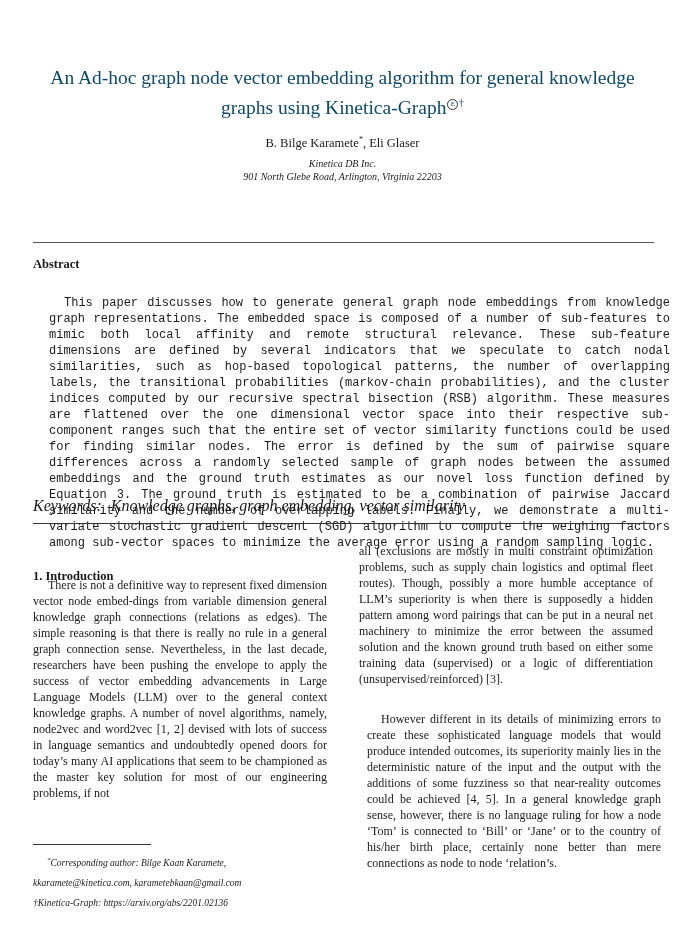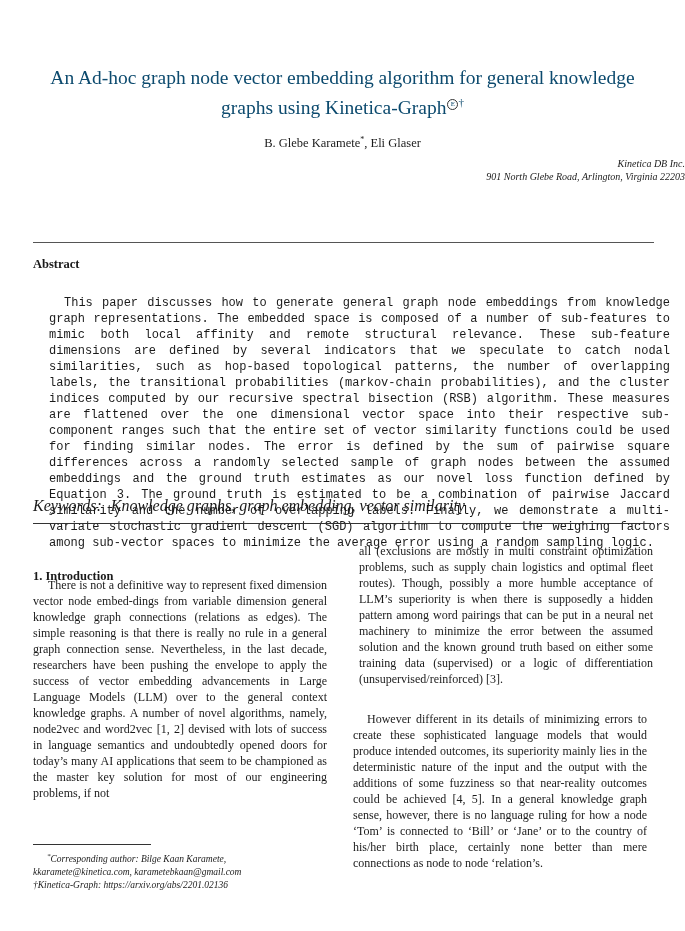--- a/index.html
+++ b/index.html
@@ -7,60 +7,60 @@
          font-family: "DejaVu Serif", "Liberation Serif", serif; color: #1a1a1a; }
   .page { position: absolute; left: 0; top: 0; width: 685px; height: 931px; }
   .title { position: absolute; left: 20px; width: 645px; top: 66px; text-align: center;
            font-family: "Liberation Serif", serif; font-size: 19.5px; line-height: 24px; color: #0c4a6e; }
   .title sup { font-size: 11px; vertical-align: 8px; }
   .orcid { display: inline-block; width: 9px; height: 9px; border: 1px solid #333; border-radius: 50%;
            font-size: 7px; line-height: 9px; text-align: center; margin-left: 1px; }
   .authors { position: absolute; left: 0; width: 685px; top: 135px; text-align: center;
              font-family: "Liberation Serif", serif; font-size: 12.5px; }
   .authors sup { font-size: 8px; }
-  .affil { position: absolute; left: 0; width: 685px; text-align: right;
+  .affil { position: absolute; left: 0; width: 685px; text-align: center;
            font-family: "Liberation Serif", serif; font-style: italic; font-size: 10px; }
   .affil1 { top: 158px; }
   .affil2 { top: 171px; }
   .rule { position: absolute; left: 33px; width: 621px; height: 1.3px; background: #555; }
   .rule-top { top: 242px; }
   .rule-bot { top: 523px; background: #333; }
   .abs-head { position: absolute; left: 33px; top: 257px; font-family: "Liberation Serif", serif;
               font-weight: bold; font-size: 12.5px; }
   .abs-body { position: absolute; left: 33px; width: 621px; top: 279px;
               font-family: Liberation Mono, monospace; font-size: 12px; line-height: 16px;
               text-align: justify; text-indent: 15px; margin: 16px; }
   .keywords { position: absolute; left: 33px; top: 497px; font-family: "Liberation Serif", serif;
               font-style: italic; font-size: 16px; }
   .keywords .kl { margin-right: 9px; }
   .sec-head { position: absolute; left: 33px; top: 569px; font-family: "Liberation Serif", serif;
               font-weight: bold; font-size: 12.5px; }
   .col { position: absolute; font-family: Liberation Serif, serif; font-size: 12px; line-height: 16px;
          text-align: justify; margin: 0; }
   .col-left { left: 33px; width: 294px; top: 577px; text-indent: 15px; }
   .col-right-1 { left: 359px; width: 294px; top: 543px; }
-  .col-right-2 { left: 353px; width: 294px; top: 711px; text-indent: 14px; }
+  .col-right-2 { left: 367px; width: 294px; top: 711px; text-indent: 14px; }
   .fn-rule { position: absolute; left: 33px; top: 844px; width: 118px; height: 1px; background: #333; }
   .footnotes { position: absolute; left: 33px; top: 850px; width: 300px; font-family: "Liberation Serif", serif;
-               font-style: italic; font-size: 9.5px; line-height: 13px; }
+               font-style: italic; font-size: 9.5px; line-height: 20px; }
   .footnotes div { white-space: nowrap; }
   .fn1 { padding-left: 14px; }
   .fn1 sup { font-size: 7px; }
 </style>
 </head>
 <body>
 
 <div class="page">
 
   <div class="title">
     <div>An Ad-hoc graph node vector embedding algorithm for general knowledge</div>
     <div><span>graphs using Kinetica-Graph</span><sup><span class="orcid">E</span><span>†</span></sup></div>
   </div>
 
-  <div class="authors"><span>B. Glebe Karamete</span><sup>*</sup><span>, Eli Glaser</span></div>
+  <div class="authors"><span>B. Bilge Karamete</span><sup>*</sup><span>, Eli Glaser</span></div>
   <div class="affil affil1">Kinetica DB Inc.</div>
   <div class="affil affil2">901 North Glebe Road, Arlington, Virginia 22203</div>
 
   <div class="rule rule-top"></div>
 
   <div class="abs-head">Abstract</div>
   <p class="abs-body">This paper discusses how to generate general graph node embeddings from knowledge graph representations. The embedded space is composed of a number of sub-features to mimic both local affinity and remote structural relevance. These sub-feature dimensions are defined by several indicators that we speculate to catch nodal similarities, such as hop-based topological patterns, the number of overlapping labels, the transitional probabilities (markov-chain probabilities), and the cluster indices computed by our recursive spectral bisection (RSB) algorithm. These measures are flattened over the one dimensional vector space into their respective sub-component ranges such that the entire set of vector similarity functions could be used for finding similar nodes. The error is defined by the sum of pairwise square differences across a randomly selected sample of graph nodes between the assumed embeddings and the ground truth estimates as our novel loss function defined by Equation 3. The ground truth is estimated to be a combination of pairwise Jaccard similarity and the number of overlapping labels. Finally, we demonstrate a multi-variate stochastic gradient descent (SGD) algorithm to compute the weighing factors among sub-vector spaces to minimize the average error using a random sampling logic.</p>
 
   <div class="keywords"><span class="kl">Keywords:</span><span>Knowledge graphs, graph embedding, vector similarity</span></div>
 

